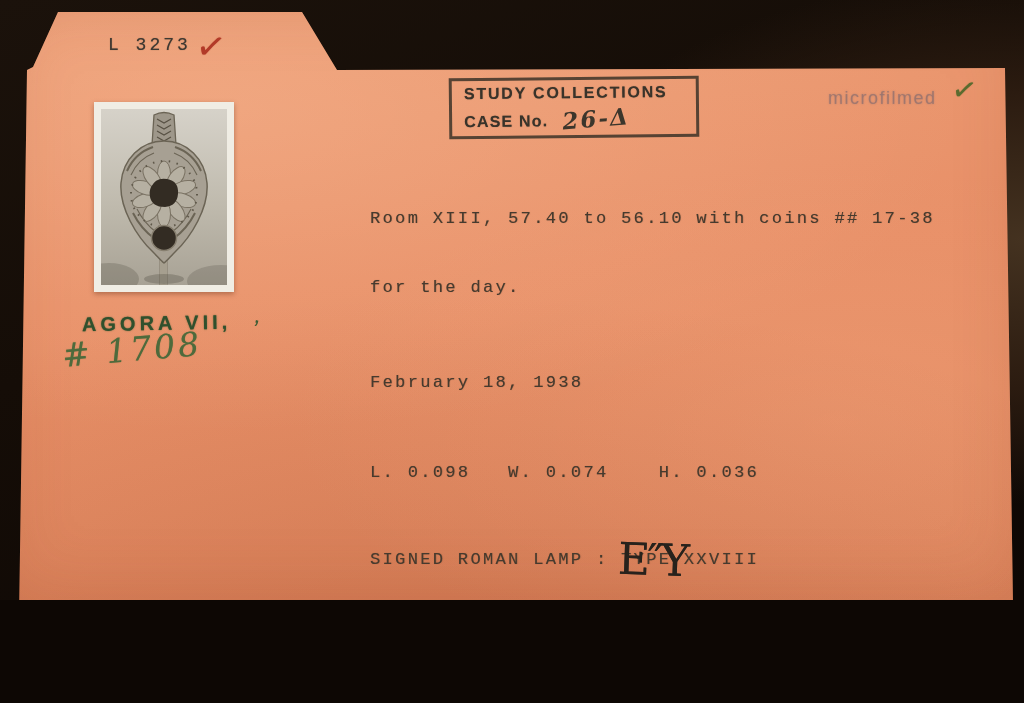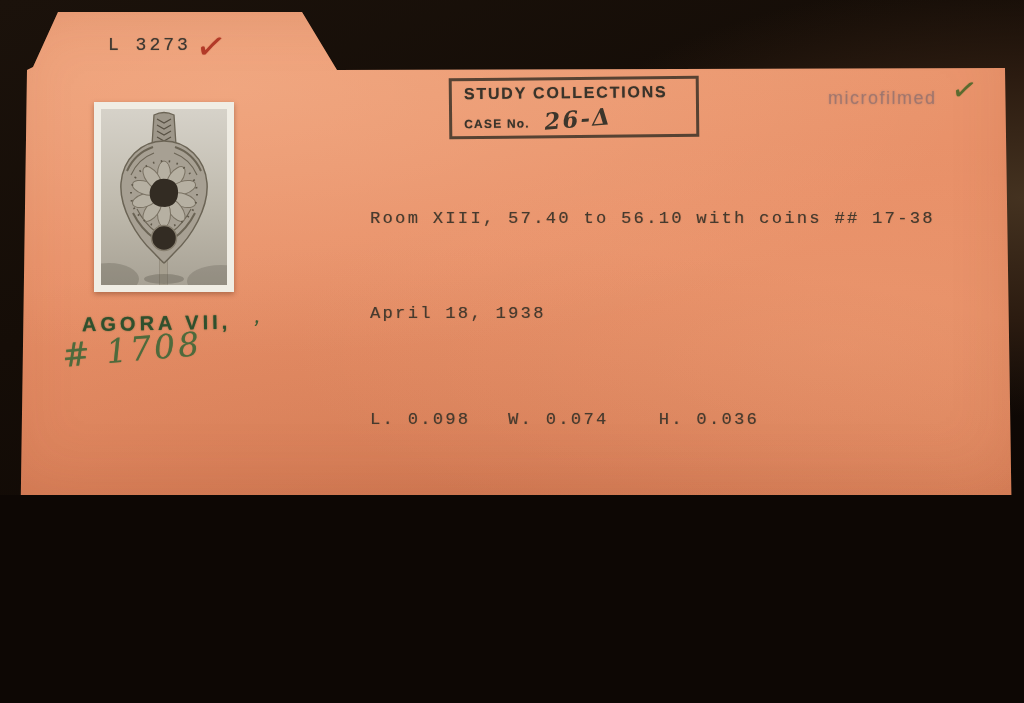--- a/index.html
+++ b/index.html
@@ -1,17 +1,17 @@
 <!DOCTYPE html>
 <html><head>
 <meta charset="utf-8">
 <style>
   html,body{margin:0;padding:0;background:#0d0704;}
   .stage{
-    position:relative;width:1024px;height:495px;overflow:hidden;
+    position:relative;width:1024px;height:600px;overflow:hidden;
     background:
       radial-gradient(60% 55% at 100% 40%, #443220 0%, #2b1b10 45%, rgba(23,14,8,0) 80%),
       linear-gradient(160deg, #1b120b 0%, #150d07 40%, #0d0704 100%);
     font-family:"Liberation Sans", sans-serif;
   }
   .card{
     position:absolute;inset:0;
     clip-path:polygon(27px 70px,33px 67px,58px 12px,302px 12px,337px 70px,1005px 68px,1014px 670px,18px 688px);
     background:
       radial-gradient(120% 90% at 22% 18%, rgba(255,205,170,.28), rgba(255,205,170,0) 60%),
@@ -43,21 +43,21 @@
     font-size:18px;letter-spacing:1.5px;color:rgba(125,104,110,.55);
     text-shadow:0 0 2px rgba(125,104,110,.45);
   }
   .stamp-box{
     position:absolute;left:449px;top:77px;width:232px;padding:4px 0 5px 12px;
     border:3px solid rgba(52,46,36,.82);transform:rotate(-.6deg);
     color:#39332a;
   }
   .stamp-box .l1{font-weight:bold;font-size:16px;letter-spacing:1.8px;text-shadow:0 0 1px rgba(57,51,42,.55);}
   .stamp-box .l2{display:flex;align-items:flex-end;margin-top:1px;}
-  .stamp-box .case-label{font-weight:bold;font-size:12px;letter-spacing:1.2px;text-shadow:0 0 1px rgba(57,51,42,.55);}
+  .stamp-box .case-label{font-weight:bold;font-size:16px;letter-spacing:1.2px;text-shadow:0 0 1px rgba(57,51,42,.55);}
   .stamp-box .case-value{
     font-family:"DejaVu Serif", serif;font-style:italic;font-weight:bold;
     font-size:23px;margin-left:14px;transform:rotate(-4deg) translateY(2px);
     letter-spacing:2px;color:#3c362c;
   }
   .photo{
     position:absolute;left:94px;top:102px;width:126px;height:176px;
     background:#f0ede4;padding:7px;box-shadow:0 2px 5px rgba(70,25,8,.35);
   }
   .photo svg{display:block;width:126px;height:176px;}
@@ -74,21 +74,21 @@
     font-family:"DejaVu Serif", serif;font-style:italic;font-size:33px;
     letter-spacing:3px;color:#4e6a3c;transform:rotate(-5deg);
     text-shadow:0 0 1px rgba(78,106,60,.6);white-space:pre;
   }
   .typed{
     position:absolute;left:370px;top:161px;
     font:17px/23px "Liberation Mono", monospace;letter-spacing:2.35px;
     color:#463a2e;white-space:pre;
     text-shadow:.4px .4px .7px rgba(70,55,40,.5);
   }
-  .typed .g26{margin-top:26px}.typed .g21{margin-top:37px}.typed .g18{margin-top:18px}
+  .typed .g26{margin-top:26px}.typed .g21{margin-top:21px}.typed .g18{margin-top:18px}
   .reverse-letters{
     position:absolute;left:618px;top:538px;
     font-family:"DejaVu Serif", serif;font-size:44px;line-height:1;
     letter-spacing:-3px;color:#27221c;transform:rotate(2deg);
     text-shadow:0 0 .5px rgba(39,34,28,.8);
   }
   .punch-hole{
     position:absolute;left:494px;top:620px;width:46px;height:47px;border-radius:50%;
     background:#170f09;
     box-shadow:inset 0 -2px 3px rgba(255,175,125,.22), 0 0 2px rgba(60,20,5,.6);
@@ -160,21 +160,22 @@
         <circle cx="63" cy="129" r="12.5" fill="#332c23" stroke="#877f6f" stroke-width="1.5"></circle>
       </svg>
     </figure>
 
     <div class="agora-stamp">AGORA VII,</div>
     <span class="agora-tick">’</span>
     <div class="agora-number"># 1708</div>
 
     <div class="typed">
       <div>Room XIII, 57.40 to 56.10 with coins ## 17-38</div>
-      <div class="g26">April 18, 1938</div>
+      <div>for the day.</div>
+      <div class="g26">February 18, 1938</div>
       <div class="g21">L. 0.098   W. 0.074    H. 0.036</div>
       <div class="g18">SIGNED ROMAN LAMP : TYPE XXVIII</div>
       
       
       
       
       
       
       
       

